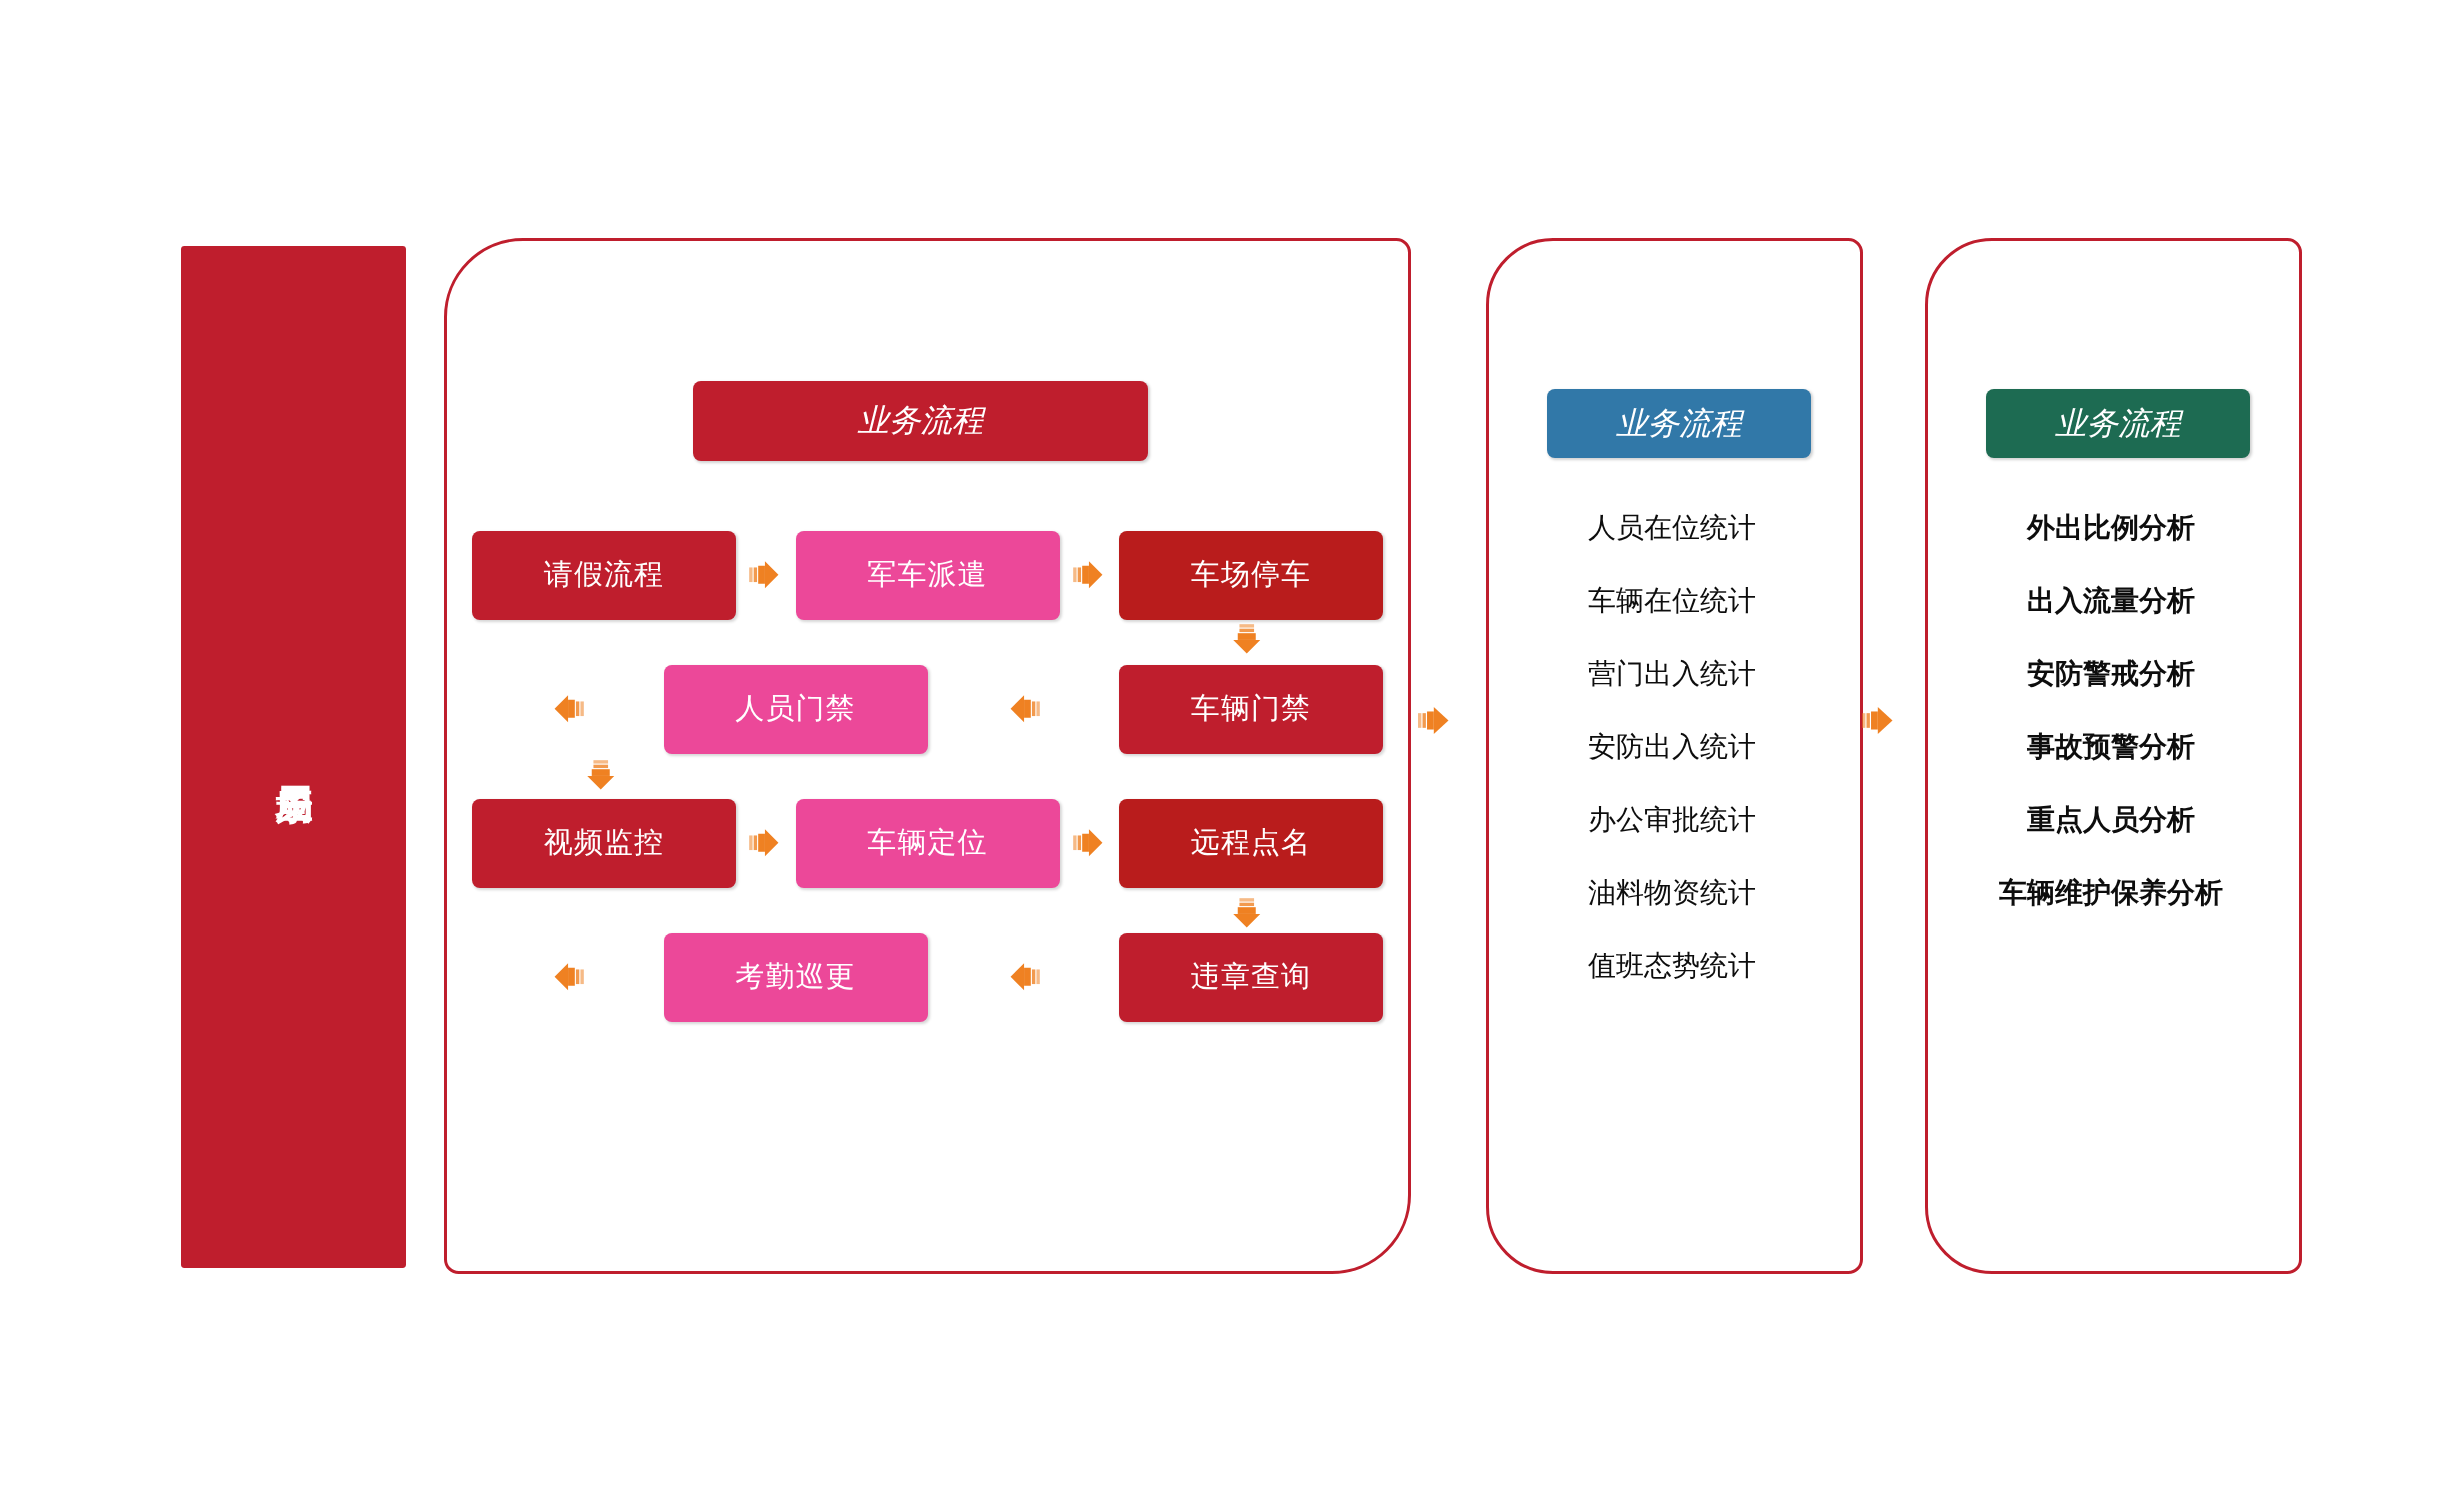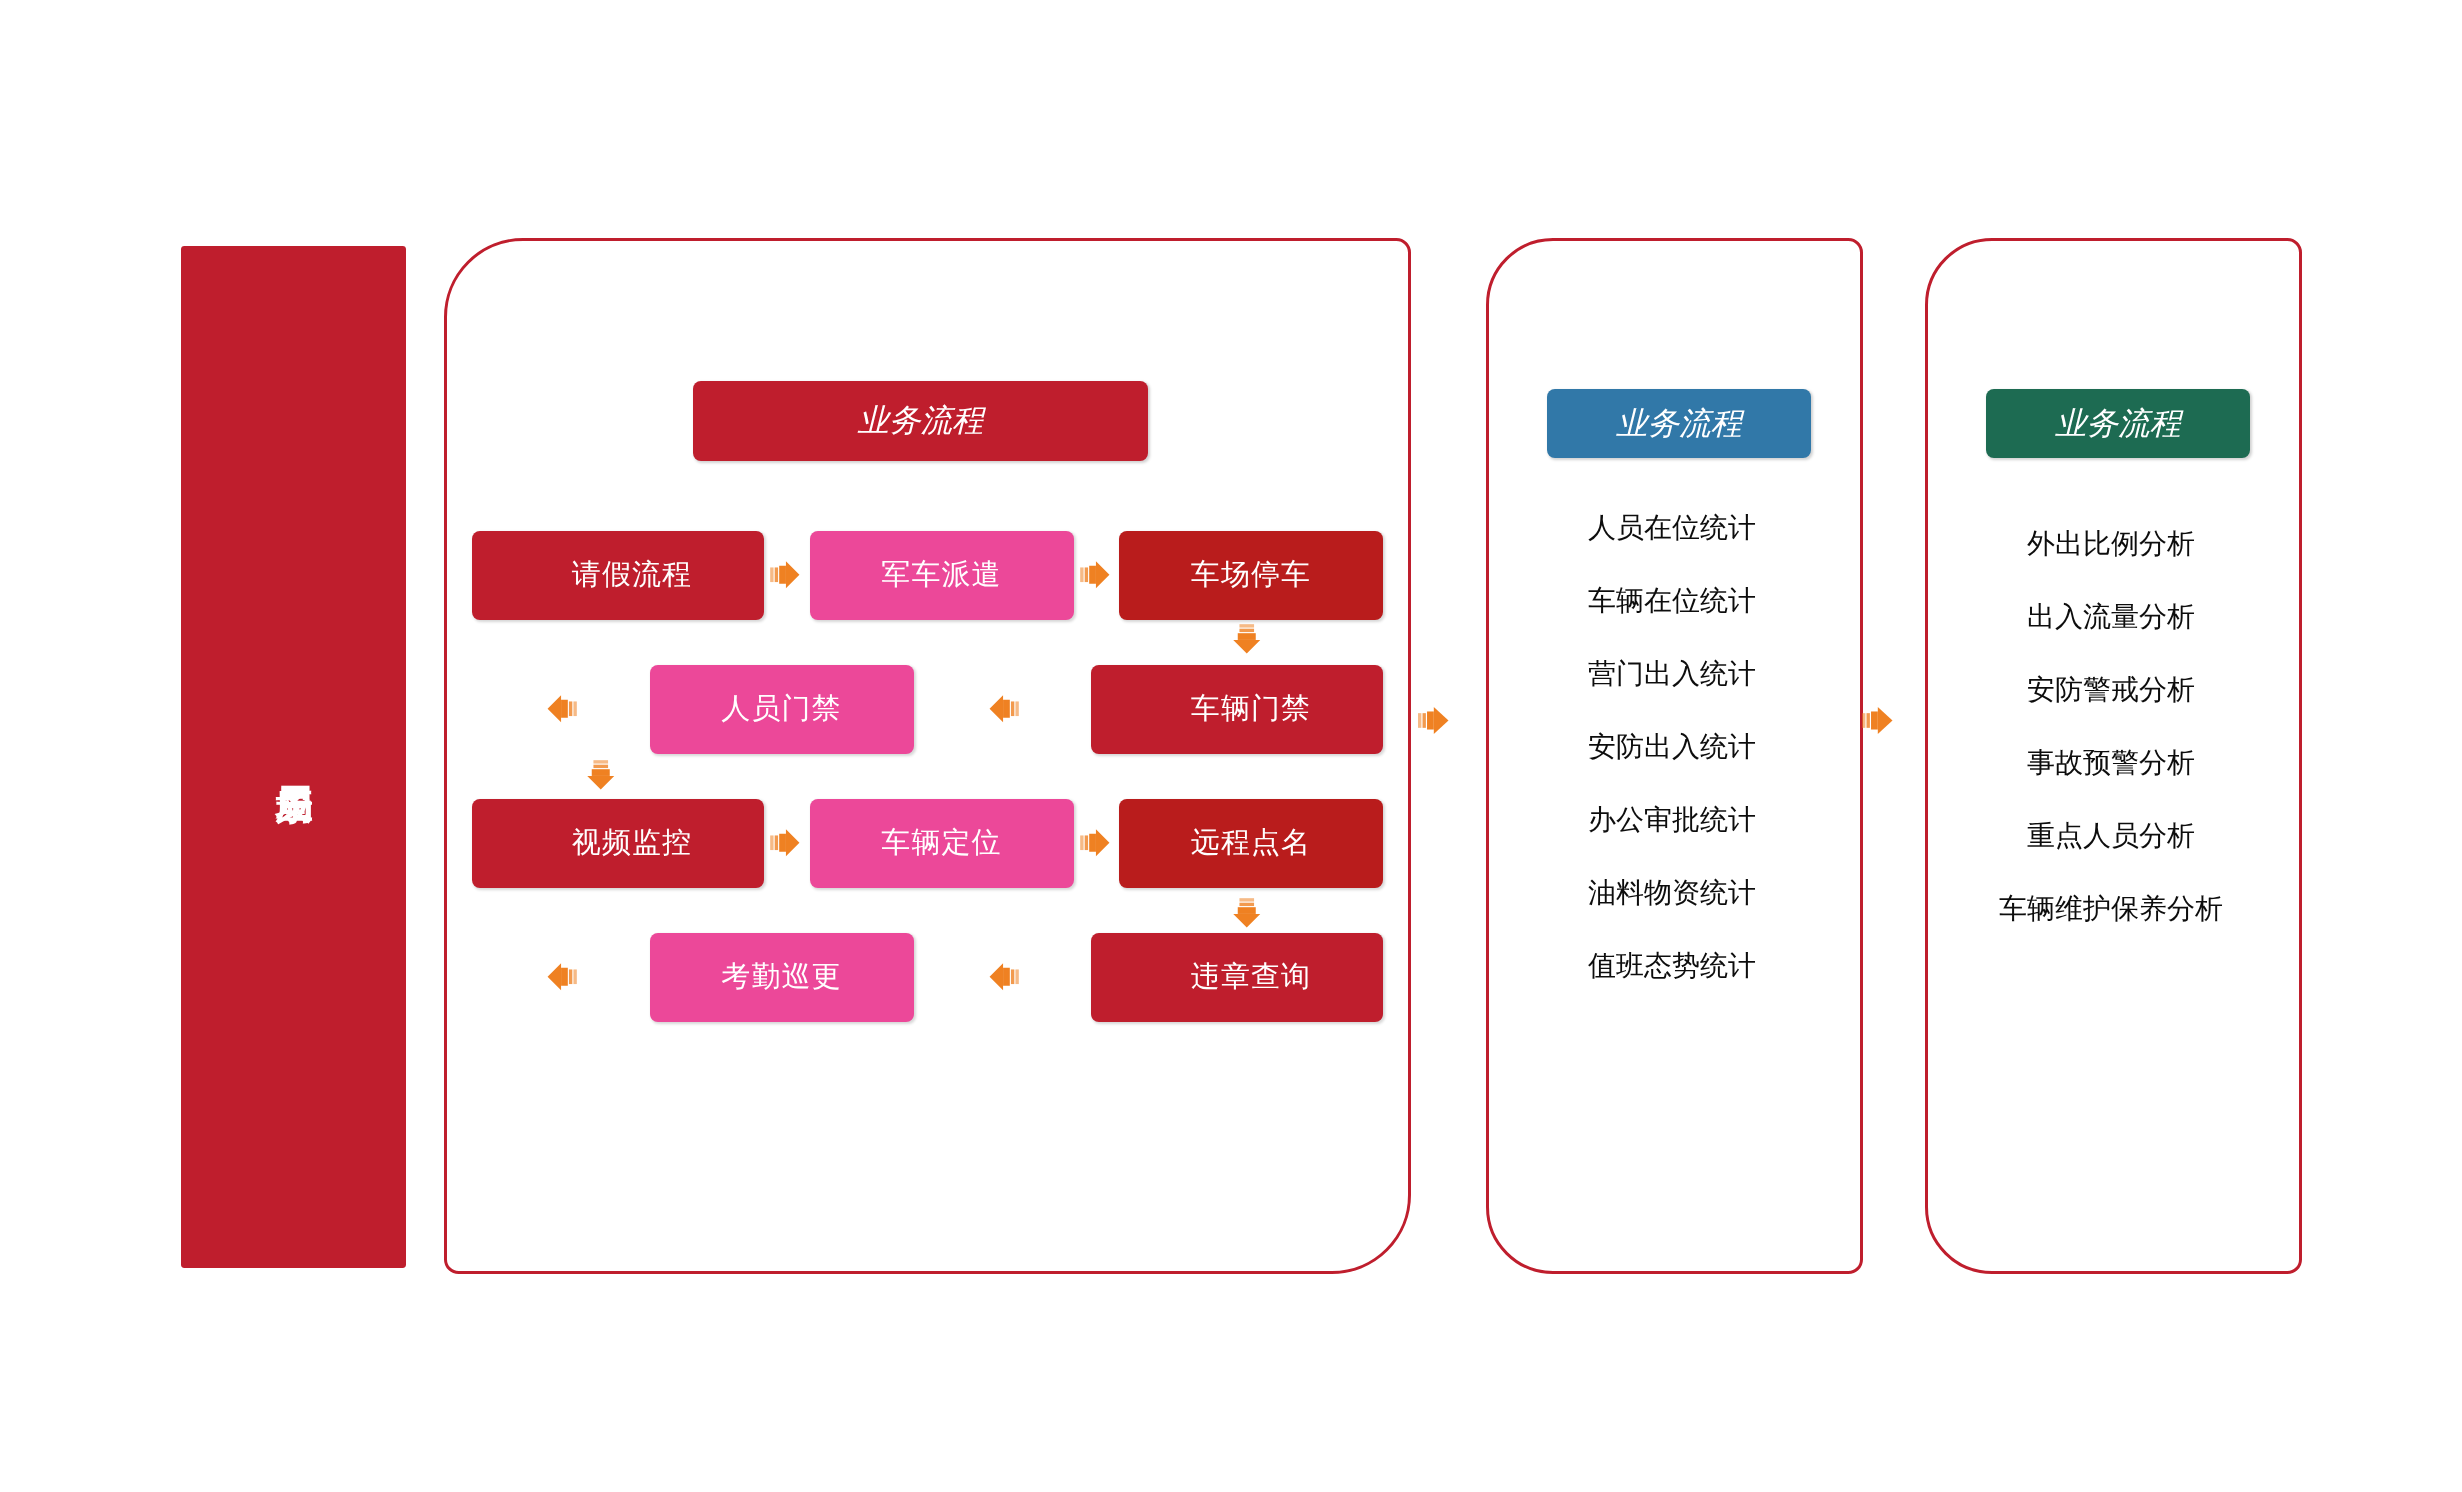--- a/index.html
+++ b/index.html
@@ -68,21 +68,21 @@
     display:flex;align-items:center;height:94px;margin-bottom:40px;
   }
   .proc-row:last-child{margin-bottom:0;}
   .proc-box{
     width:264px;height:89px;border-radius:7.9px;
     display:flex;align-items:center;justify-content:center;
     color:#ffffff;font-size:29px;letter-spacing:1.1px;
     box-shadow:1.7px 1.7px 2.8px rgba(0,0,0,.16);
     flex:0 0 auto;
   }
-  .c-red{background:#bf1e2d;padding-left:28px;}
+  .c-red{background:#bf1e2d;}
   .c-blue{background:#ec4899;}
   .c-green{background:#b91c1c;}
 
   
   .h-gap{
     flex:1 1 auto;display:flex;align-items:center;justify-content:center;
     height:89px;
   }
 
   
@@ -98,21 +98,21 @@
   .link-arrow{position:absolute;width:35px;height:33px;}
   #link-1{left:1418px;top:704px;}
   #link-2{left:1862px;top:704px;}
 
   
   .list{
     position:absolute;display:flex;flex-direction:column;
     align-items:center;
   }
   #list-stat{left:1495px;top:506px;width:354px;}
-  #list-analysis{left:1934px;top:522px;width:354px;}
+  #list-analysis{left:1934px;top:506px;width:354px;font-weight:bold;}
   .list-item{
     color:#0d0d0d;font-size:28px;line-height:1;height:43px;
     margin-bottom:30px;white-space:nowrap;
     display:flex;align-items:center;justify-content:center;
   }
   .list-item:last-child{margin-bottom:0;}
 </style>
 </head>
 <body>
 

